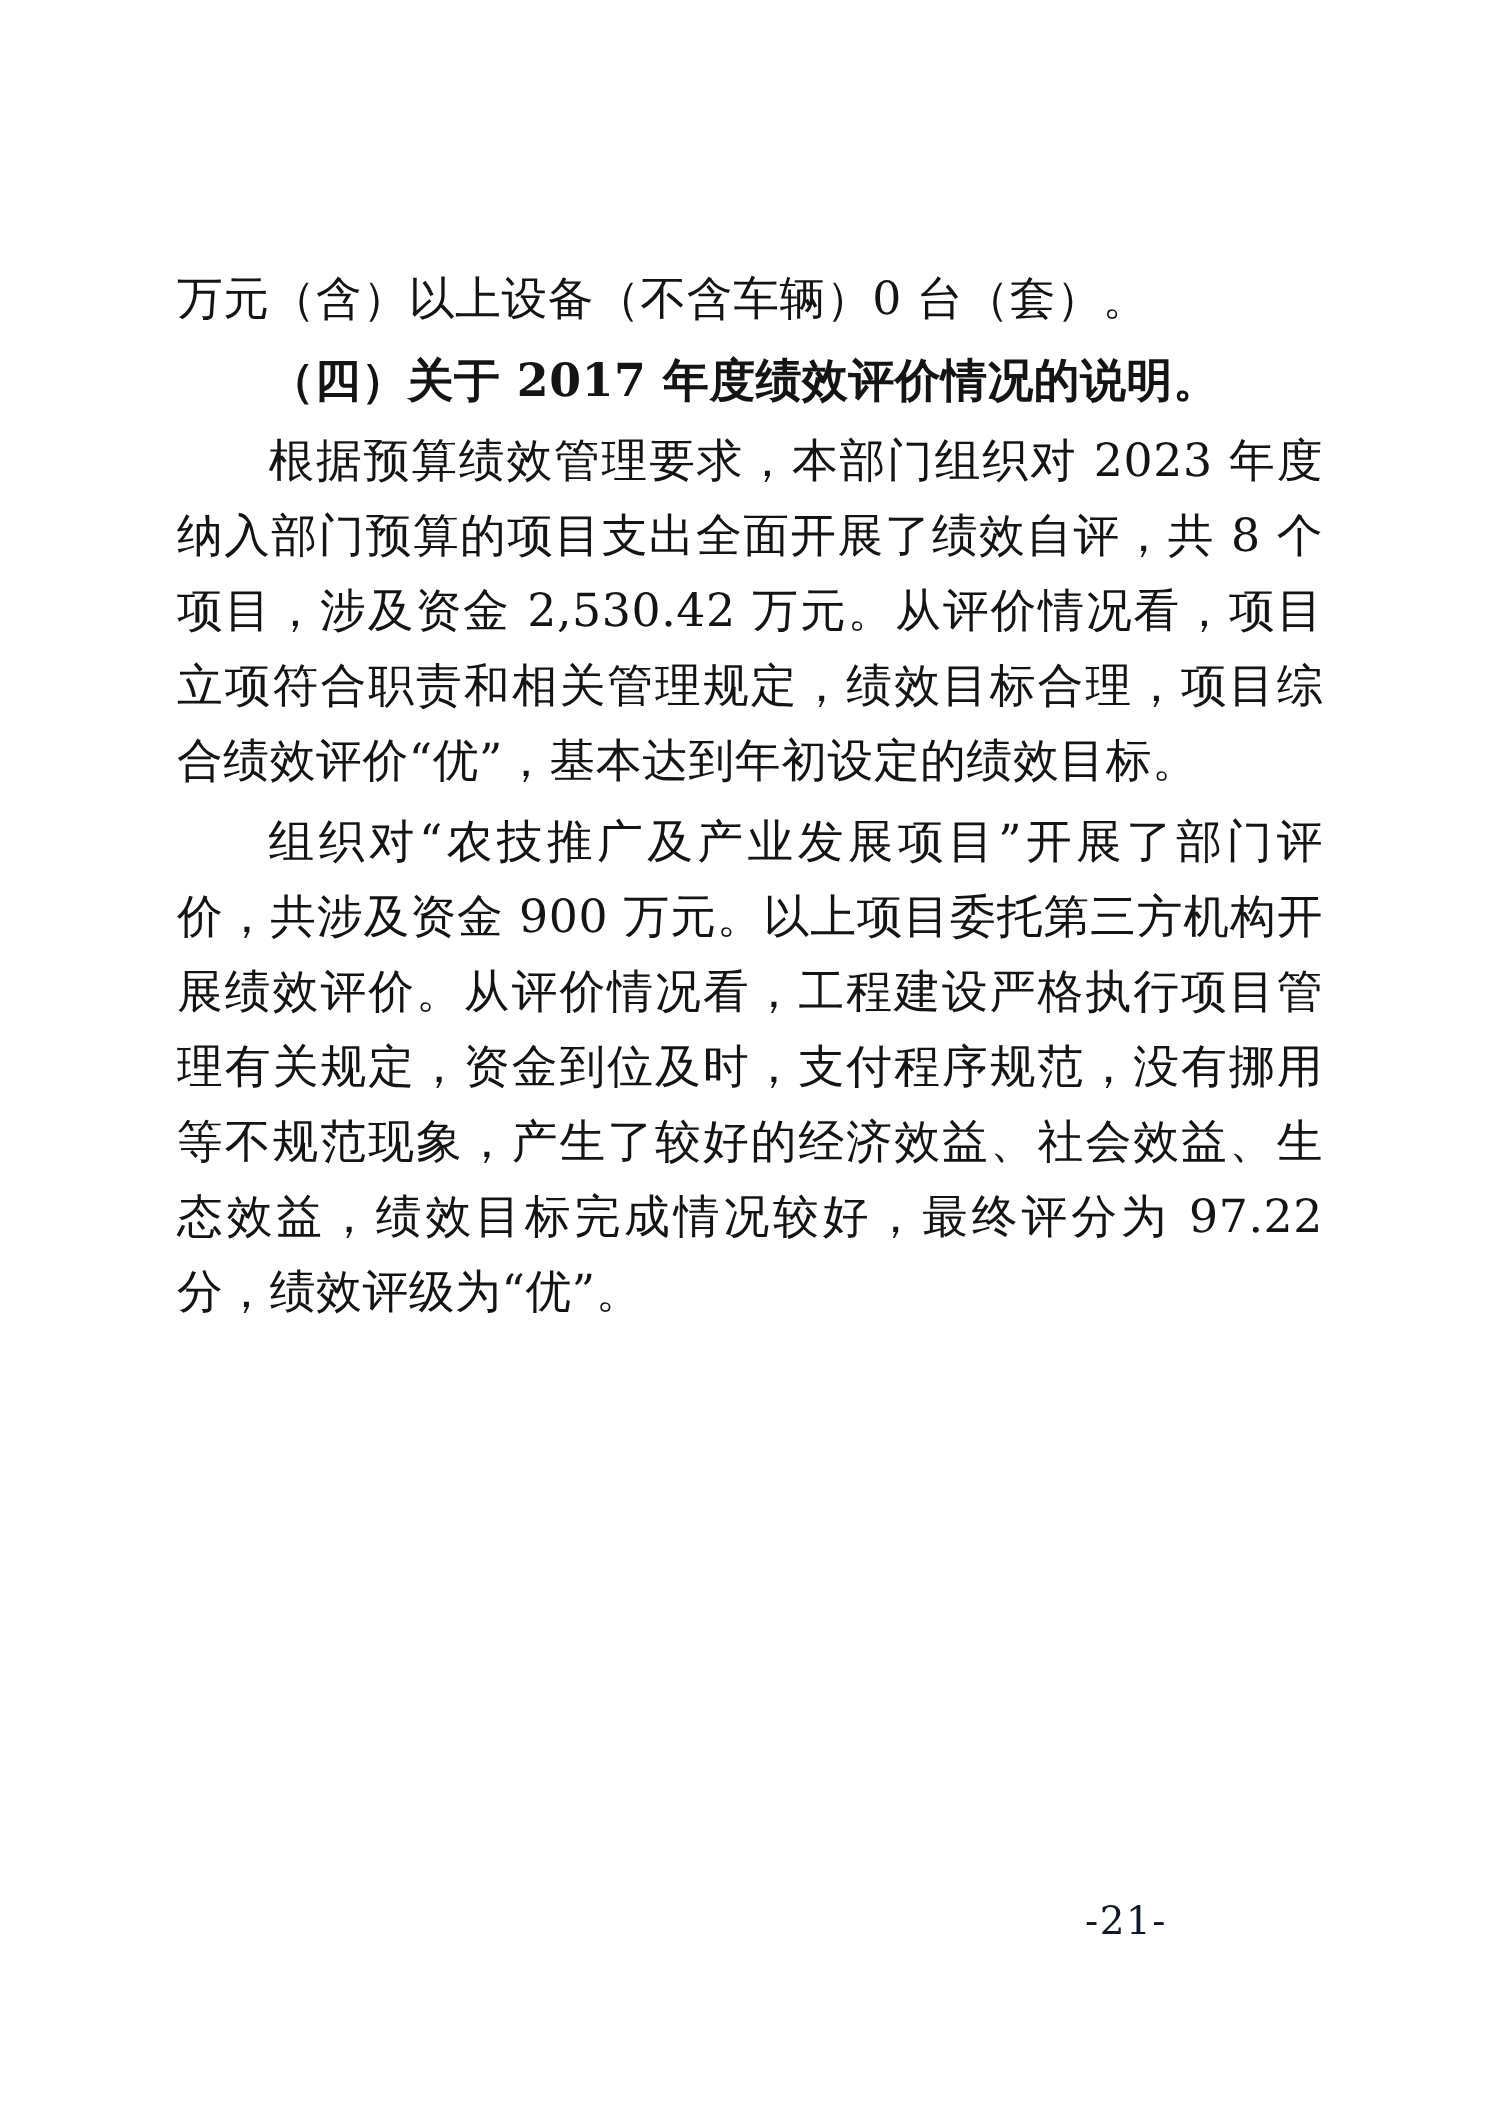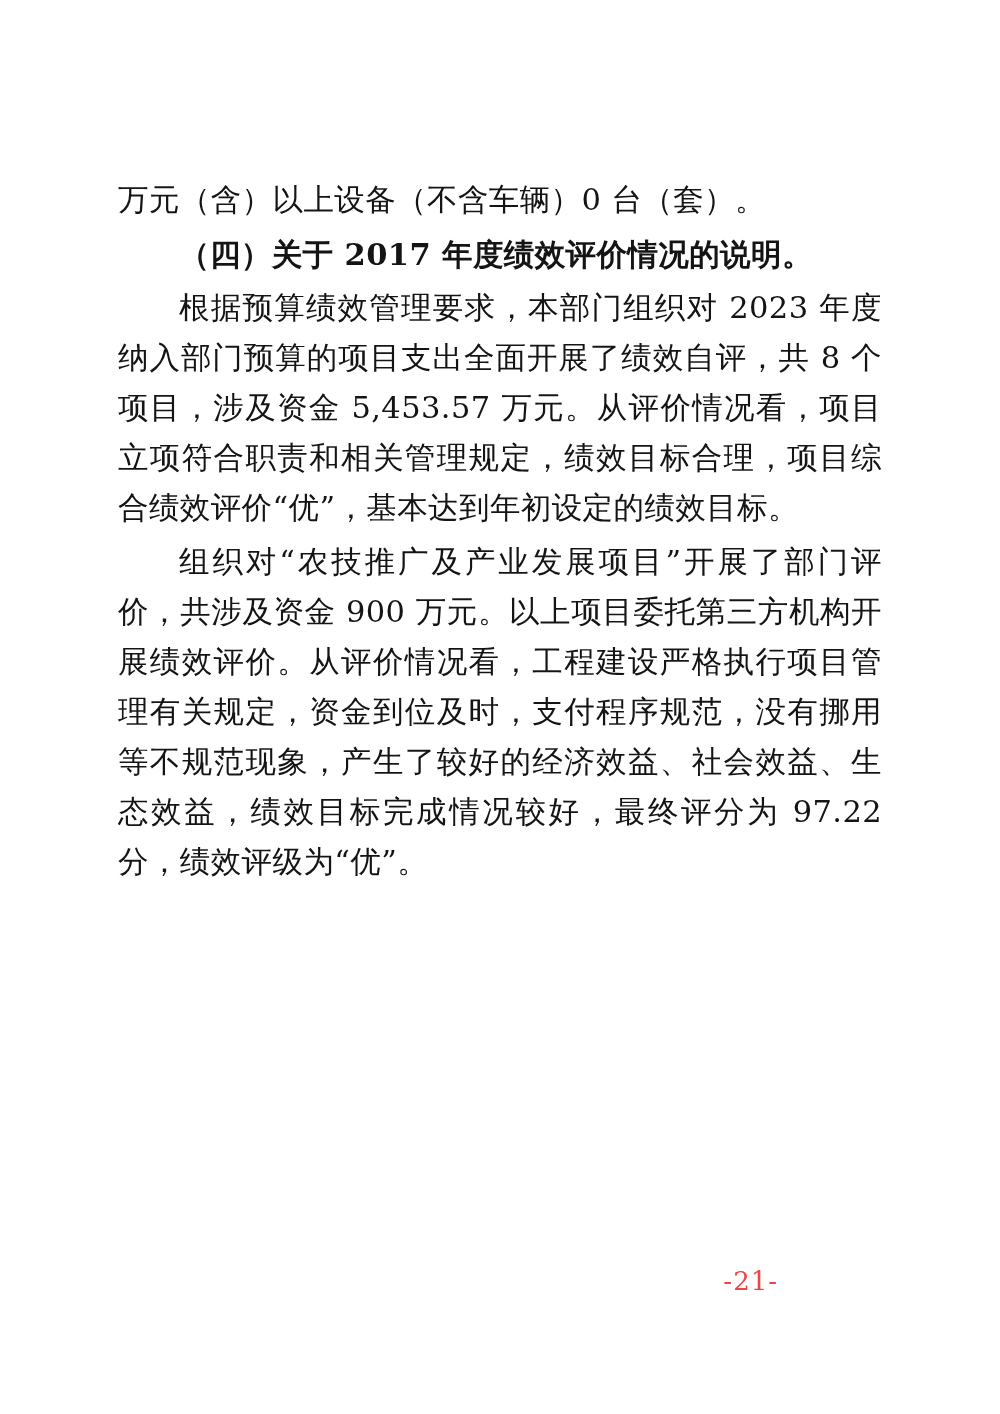--- a/index.html
+++ b/index.html
@@ -40,28 +40,28 @@
   }
   p.bold {
     font-weight: 700;
   }
   .page-number {
     position: absolute;
     right: 118px;
     bottom: 118px;
     font-size: 26px;
     letter-spacing: 1px;
-    color: #ef4444;
+    color: #0f172a;
     font-family: "DejaVu Serif", "Liberation Serif", serif;
   }
 </style>
 </head>
 <body>
 
 <div class="page">
   <div class="doc-body">
     <p class="para">万元（含）以上设备（不含车辆）0 台（套）。</p>
     <p class="para indent bold">（四）关于 2017 年度绩效评价情况的说明。</p>
-    <p class="para indent">根据预算绩效管理要求，本部门组织对 2023 年度纳入部门预算的项目支出全面开展了绩效自评，共 8 个项目，涉及资金 5,453.57 万元。从评价情况看，项目立项符合职责和相关管理规定，绩效目标合理，项目综合绩效评价“优”，基本达到年初设定的绩效目标。</p>
+    <p class="para indent">根据预算绩效管理要求，本部门组织对 2023 年度纳入部门预算的项目支出全面开展了绩效自评，共 8 个项目，涉及资金 2,530.42 万元。从评价情况看，项目立项符合职责和相关管理规定，绩效目标合理，项目综合绩效评价“优”，基本达到年初设定的绩效目标。</p>
     <p class="para indent">组织对“农技推广及产业发展项目”开展了部门评价，共涉及资金 900 万元。以上项目委托第三方机构开展绩效评价。从评价情况看，工程建设严格执行项目管理有关规定，资金到位及时，支付程序规范，没有挪用等不规范现象，产生了较好的经济效益、社会效益、生态效益，绩效目标完成情况较好，最终评分为 97.22 分，绩效评级为“优”。</p>
   </div>
   <div class="page-number">-21-</div>
 </div>
 
 </body></html>

